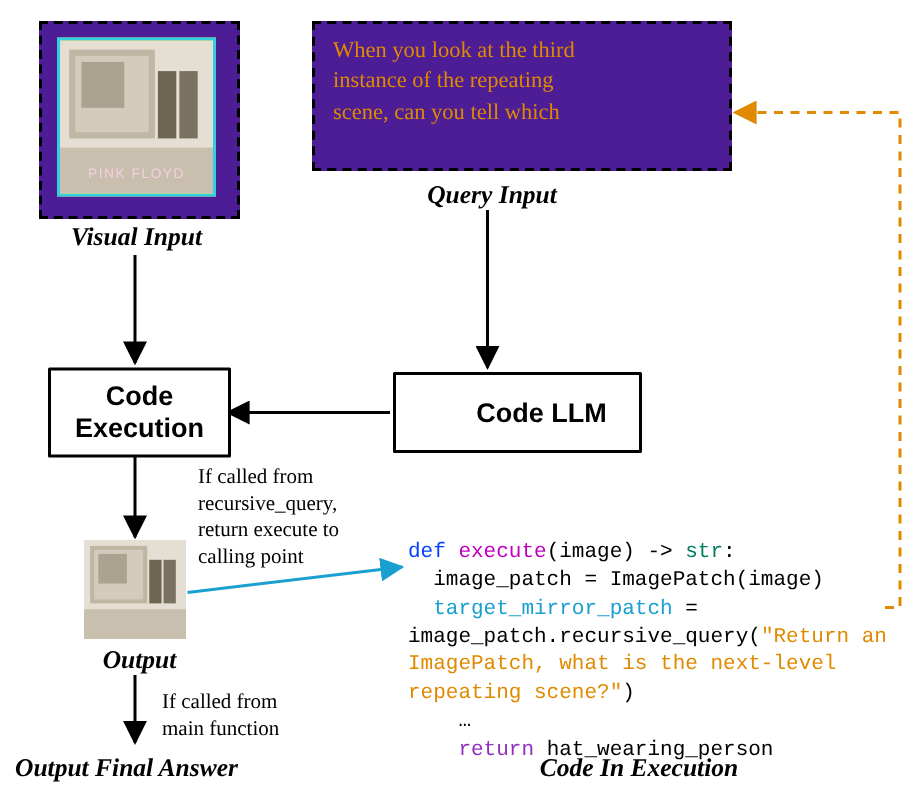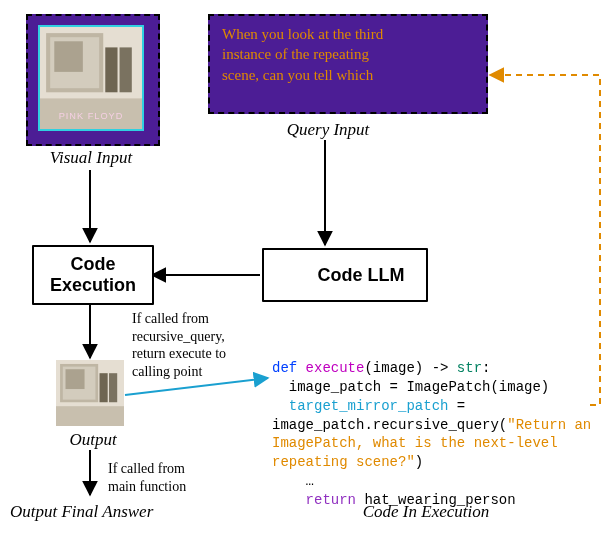--- a/index.html
+++ b/index.html
@@ -29,21 +29,21 @@
   .box-solid {
     position: absolute;
     border: 2.5px solid #000;
     background: #fff;
     border-radius: 1px;
     z-index: 3;
   }
   .label {
     position: absolute;
     font-style: italic;
-    font-weight: normal;
+    font-weight: bold;
     font-size: 17px;
     text-align: center;
     z-index: 3;
   }
   .small-label {
     position: absolute;
     font-size: 14px;
     line-height: 1.25;
     z-index: 3;
   }

